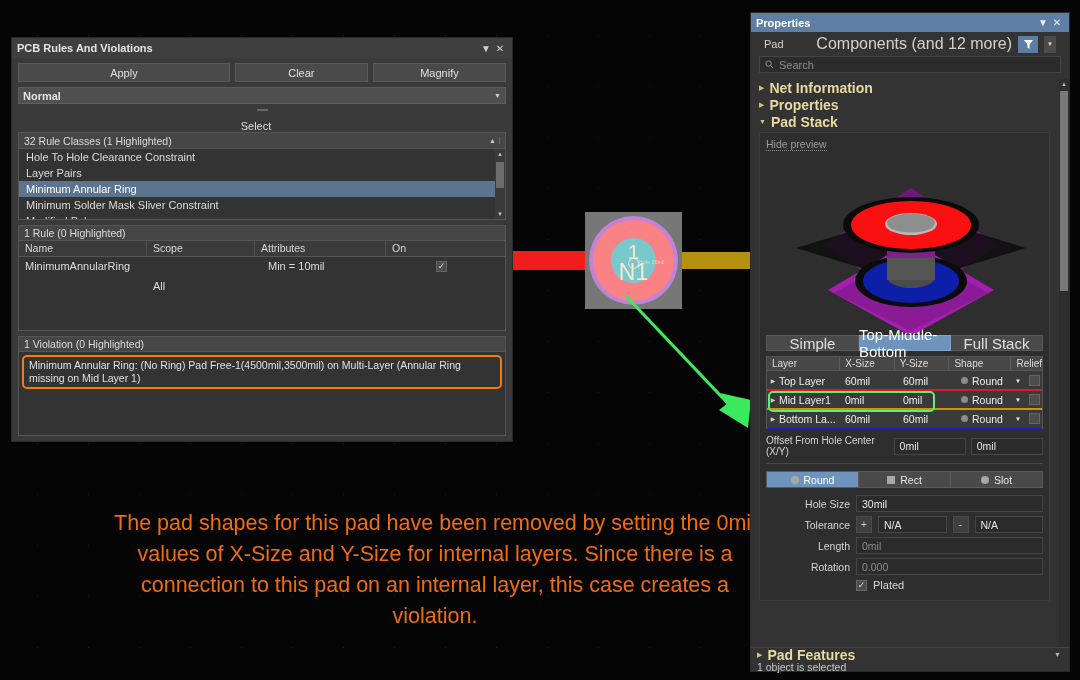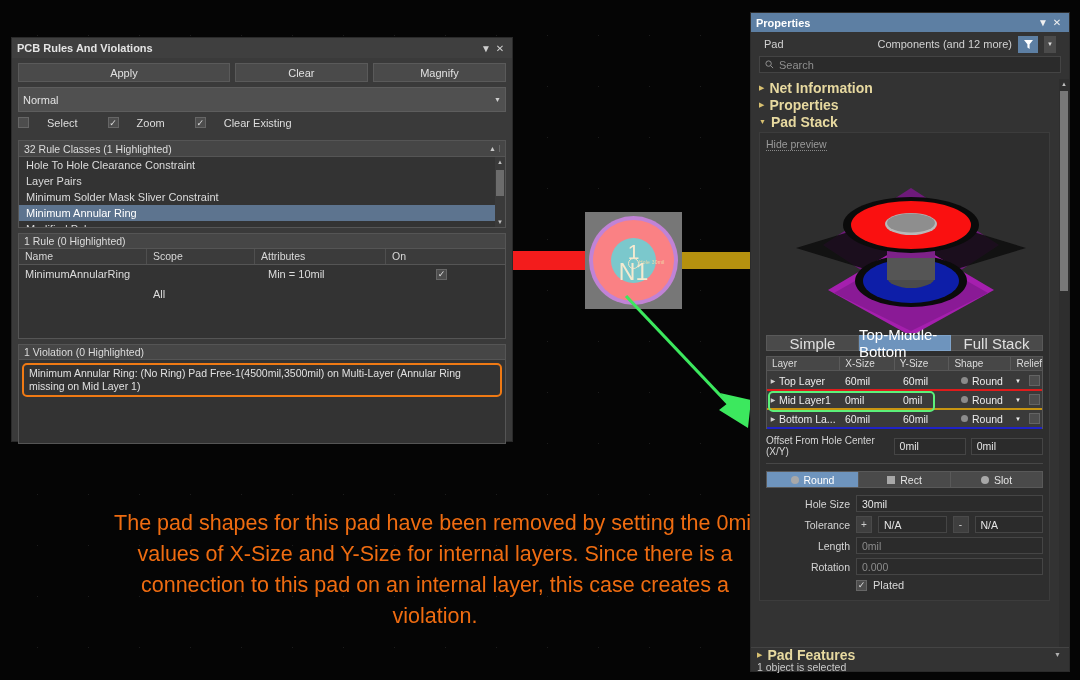--- a/index.html
+++ b/index.html
@@ -75,28 +75,28 @@
 
   .btnrow { display: flex; gap: 5px; margin-bottom: 5px; }
   .btn {
     flex: 1; height: 19px; background: #4a4a4a; border: 1px solid #5a5a5a;
     color: #e0e0e0; font-size: 11px; display: flex; align-items: center;
     justify-content: center; cursor: pointer;
   }
   .btn.wide { flex: 1.6; }
 
   .combo {
-    height: 25px; background: #505050; border: 1px solid #5d5d5d;
+    height: 17px; background: #505050; border: 1px solid #5d5d5d;
     display: flex; align-items: center; padding: 0 4px; margin-bottom: 5px;
-    color: #e2e2e2; cursor: pointer;
+    color: #e2e2e2; cursor: pointer; font-weight: bold;
   }
   .combo .sp { flex: 1; }
   .combo .car { font-size: 7px; color: #cfcfcf; }
 
-  .checkrow { display: flex; gap: 18px; height: 18px; margin-bottom: 5px; }
+  .checkrow { display: flex; align-items: center; gap: 9px; height: 18px; margin-bottom: 5px; flex-direction: column; }
   .cbx {
     width: 11px; height: 11px; background: #4d4d4d; border: 1px solid #666;
     display: inline-flex; align-items: center; justify-content: center;
     font-size: 9px; color: #dedede; cursor: pointer;
   }
   .checkrow span.lbl { margin-right: 12px; color: #dedede; }
 
   .grp-hdr {
     height: 16px; background: #464646; border: 1px solid #555; border-bottom: none;
     display: flex; align-items: center; padding: 0 5px; color: #dcdcdc; font-size: 10.5px;
@@ -146,21 +146,21 @@
     height: 19px; background: #5d7fa3; display: flex; align-items: center;
     padding: 0 5px; flex: 0 0 auto; color: #ffffff;
   }
   .props-title .t { font-weight: bold; font-size: 11px; }
   .props-title .sp { flex: 1; }
   .props-title .titlebtn { color: #f0f0f0; }
 
   .props-subhdr { height: 24px; display: flex; align-items: center; padding: 0 13px; gap: 6px; }
   .props-subhdr .kind { font-size: 11px; color: #d2d2d2; }
   .props-subhdr .sp { flex: 1; }
-  .props-subhdr .scope { font-size: 11px; color: #d2d2d2; }
+  .props-subhdr .scope { font-size: 16px; color: #d2d2d2; }
   .filter-btn { width: 20px; height: 17px; background: #5d7fa3; display: flex; align-items: center; justify-content: center; cursor: pointer; }
   .filter-car { width: 12px; height: 17px; background: #4b4b4b; display: flex; align-items: center; justify-content: center; font-size: 6px; color: #dcdcdc; cursor: pointer; }
 
   .searchbar {
     margin: 0 8px 6px 8px; height: 17px; background: #2b2b2b; border: 1px solid #444;
     display: flex; align-items: center; gap: 5px; padding: 0 5px;
   }
   .searchbar .ph { color: #8f8f8f; font-size: 11px; }
 
   .props-scrollwrap { flex: 1; position: relative; overflow: hidden; }
@@ -292,22 +292,22 @@
 
       <div class="grp-hdr">
         <span>32 Rule Classes (1 Highlighted)</span>
         <span class="sp"></span>
         <span class="sort">▲</span>
       </div>
 
       <div class="listbox lb-rules">
         <div class="lrow">Hole To Hole Clearance Constraint</div>
         <div class="lrow">Layer Pairs</div>
+        <div class="lrow sel">Minimum Annular Ring</div>
         <div class="lrow">Minimum Solder Mask Sliver Constraint</div>
-        <div class="lrow sel">Minimum Annular Ring</div>
         <div class="lrow">Modified Polygon</div>
         <div class="vscroll">
           <div class="up">▲</div>
           <div class="thumb" style="top:13px;height:26px;"></div>
           <div class="dn" style="position:absolute;bottom:0;width:10px;">▼</div>
         </div>
       </div>
 
       <div class="grp-hdr" style="margin-top:5px;border-bottom:1px solid #555;">
         <span>1 Rule (0 Highlighted)</span>

